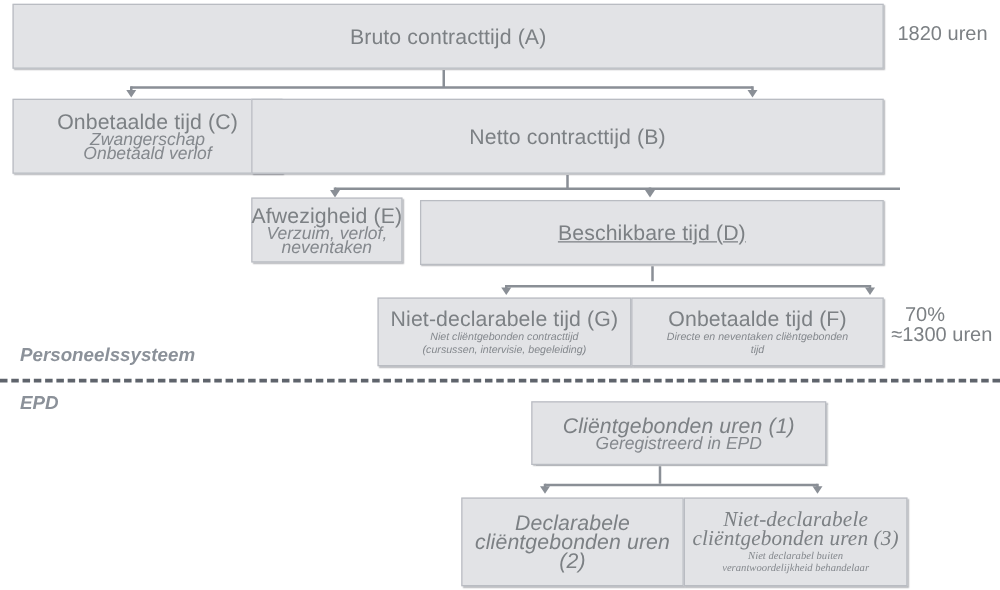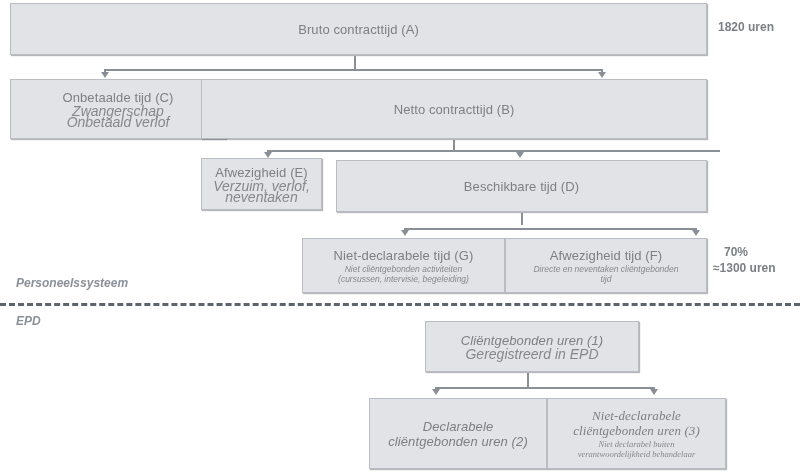--- a/index.html
+++ b/index.html
@@ -24,21 +24,21 @@
     border: 1px solid #b9bcc2;
     box-shadow: 1px 1px 1px rgba(90,95,105,0.45);
     display: flex;
     flex-direction: column;
     align-items: center;
     justify-content: center;
     text-align: center;
     color: #7c8084;
   }
   .box .title {
-    font-size: 13px;
+    font-size: 17px;
     line-height: 15px;
     letter-spacing: 0.1px;
     color: #7c8084;
     white-space: nowrap;
   }
   .box .title.wrap { white-space: normal; }
   .box .sub {
     font-size: 14px;
     line-height: 11px;
     font-style: italic;
@@ -62,31 +62,31 @@
     height: 0;
     border-left: 4px solid transparent;
     border-right: 4px solid transparent;
     border-top: 6px solid #8a8f96;
   }
 
   
   .annot {
     position: absolute;
     color: #7c8084;
-    font-size: 12px;
-    font-weight: bold;
+    font-size: 16px;
+    font-weight: normal;
     line-height: 15px;
     white-space: nowrap;
   }
 
   
   .band-label {
     position: absolute;
     color: #8b9199;
-    font-size: 12px;
+    font-size: 15px;
     font-weight: bold;
     font-style: italic;
     white-space: nowrap;
   }
 
   .dash-divider {
     position: absolute;
     left: 0;
     width: 800px;
     height: 0;
@@ -127,53 +127,53 @@
   <div class="arrow" style="left:264px; top:152px;"></div>
   <div class="conn v" style="left:519px; top:150px; height:4px;"></div>
   <div class="arrow" style="left:516px; top:152px;"></div>
 
   <div class="box" style="left:201px; top:158px; width:121px; height:52px;">
     <div class="title">Afwezigheid (E)</div>
     <div class="sub" style="white-space:pre-line;">Verzuim, verlof,
 neventaken</div>
   </div>
 
-  <div class="box" style="left:336px; top:160px; width:371px; height:52px;">
+  <div class="box" style="left:336px; top:160px; width:371px; height:52px;text-decoration:underline;">
     <div class="title">Beschikbare tijd (D)</div>
   </div>
 
   <div class="conn v" style="left:521px; top:213px; height:12px;"></div>
   <div class="conn h" style="left:405px; top:228px; width:291px;"></div>
   <div class="conn v" style="left:404px; top:228px; height:4px;"></div>
   <div class="arrow" style="left:401px; top:230px;"></div>
   <div class="conn v" style="left:695px; top:228px; height:4px;"></div>
   <div class="arrow" style="left:692px; top:230px;"></div>
 
   <div class="box" style="left:302px; top:238px; width:203px; height:55px;">
     <div class="title">Niet-declarabele tijd (G)</div>
-    <div class="sub tight" style="white-space:pre-line;">Niet cliëntgebonden activiteiten
+    <div class="sub tight" style="white-space:pre-line;">Niet cliëntgebonden contracttijd
 (cursussen, intervisie, begeleiding)</div>
   </div>
 
   <div class="box" style="left:505px; top:238px; width:202px; height:55px;">
-    <div class="title">Afwezigheid tijd (F)</div>
+    <div class="title">Onbetaalde tijd (F)</div>
     <div class="sub tight" style="white-space:pre-line;">Directe en neventaken cliëntgebonden
 tijd</div>
   </div>
 
   <div class="annot" style="left:724px; top:245px;">70%</div>
   <div class="annot" style="left:713px; top:261px;">≈1300 uren</div>
 
   <div class="band-label" style="left:16px; top:276px;">Personeelssysteem</div>
 
   <div class="dash-divider" style="top:303px;"></div>
 
   <div class="band-label" style="left:16px; top:314px;">EPD</div>
 
-  <div class="box italic" style="left:425px; top:321px; width:214px; height:51px;">
+  <div class="box italic" style="left:425px; top:321px; width:236px; height:51px;">
     <div class="title">Cliëntgebonden uren (1)</div>
     <div class="sub">Geregistreerd in EPD</div>
   </div>
 
   <div class="conn v" style="left:527px; top:373px; height:14px;"></div>
   <div class="conn h" style="left:436px; top:387px; width:218px;"></div>
   <div class="conn v" style="left:435px; top:387px; height:4px;"></div>
   <div class="arrow" style="left:432px; top:389px;"></div>
   <div class="conn v" style="left:653px; top:387px; height:4px;"></div>
   <div class="arrow" style="left:650px; top:389px;"></div>

